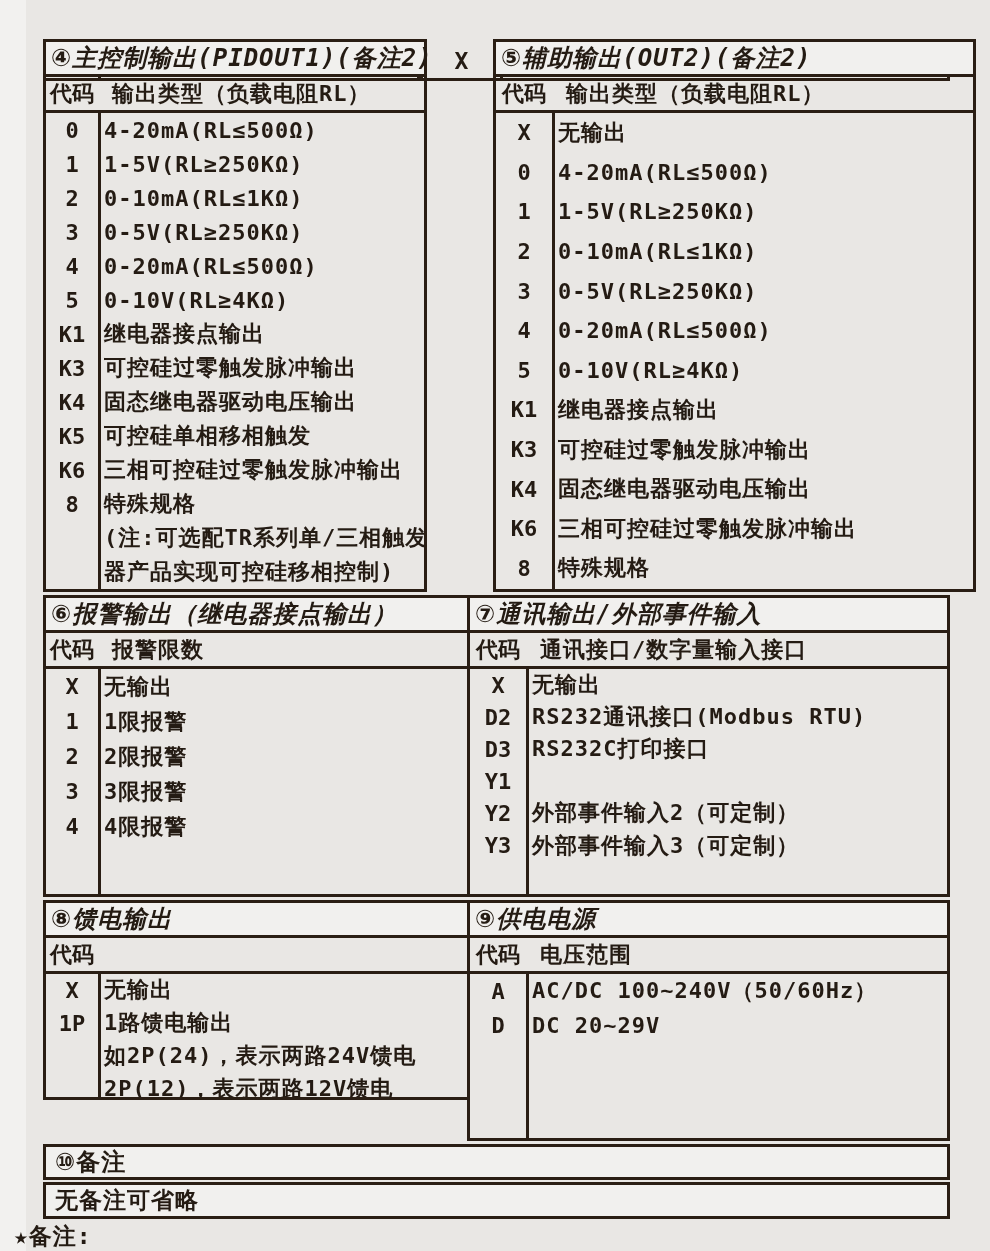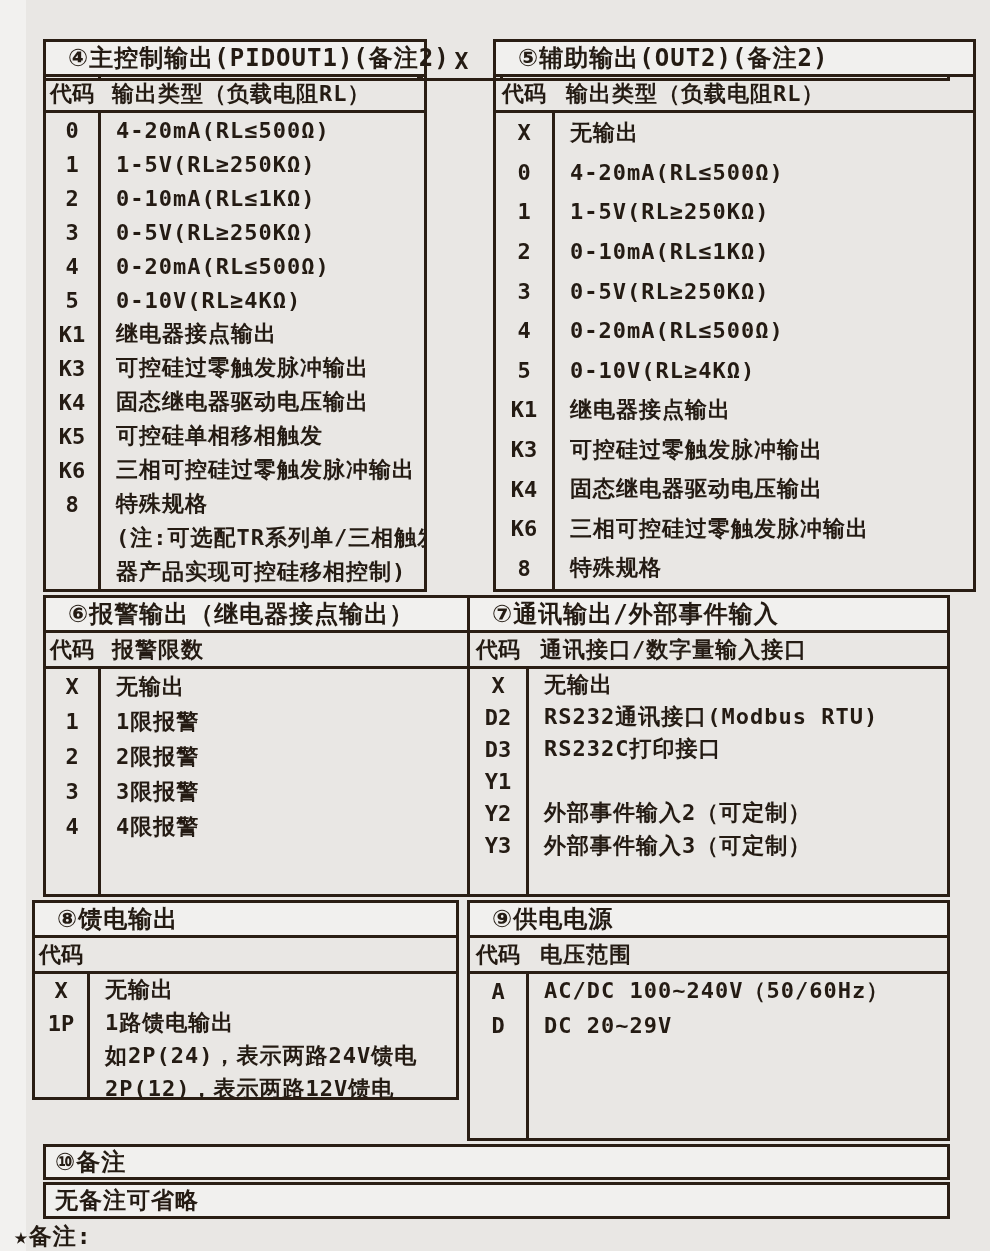--- a/index.html
+++ b/index.html
@@ -17,30 +17,30 @@
     font-weight:bold;
   }
   .edge-strip{position:absolute;left:0;top:0;width:26px;height:100%;background:#f2f1ef;}
   .box{position:absolute;box-sizing:border-box;border:3px solid var(--bc);}
   .toprow{display:flex;align-items:stretch;border-top:none;font-size:23px;margin-top:44px;}
   .toprow .code{display:flex;align-items:center;justify-content:center;
       border-right:3px solid var(--bc);flex:0 0 auto;}
   .toprow .lbl{display:flex;align-items:center;padding-left:11px;letter-spacing:1px;white-space:nowrap;}
   .section{display:flex;flex-direction:column;}
   .band{height:32px;flex:0 0 32px;background:var(--band);border-bottom:3px solid var(--bc);
-      display:flex;align-items:center;padding-left:22px;font-size:24px;letter-spacing:1px;white-space:nowrap;}
+      display:flex;align-items:center;padding-left:5px;font-size:24px;letter-spacing:1px;white-space:nowrap;font-style:italic;}
   .thead{height:33px;flex:0 0 33px;border-bottom:3px solid var(--bc);
       display:flex;align-items:center;font-size:22px;white-space:nowrap;}
   .thead .code{width:var(--cw);margin-right:3px;text-align:center;flex:0 0 var(--cw);}
   .thead .lbl{padding-left:11px;letter-spacing:1px;}
   .tbody{position:relative;flex:1 1 auto;font-size:22px;overflow:hidden;}
   .vdiv{position:absolute;left:var(--cw);top:-36px;bottom:0;width:3px;background:var(--bc);}
   .tr{display:flex;align-items:center;height:var(--lh);white-space:nowrap;}
   .tr .code{width:var(--cw);margin-right:3px;text-align:center;flex:0 0 var(--cw);}
-  .tr .lbl{padding-left:3px;letter-spacing:1px;margin-left:12px;}
+  .tr .lbl{padding-left:3px;letter-spacing:1px;}
   .wideband{display:flex;align-items:center;padding-left:9px;background:var(--band);
       font-size:24px;letter-spacing:1px;}
   .footer-note{position:absolute;left:14px;top:1221px;font-size:23px;letter-spacing:1px;text-align:right;}
 </style>
 </head>
 <body>
 
 <div id="page">
   <div class="edge-strip"></div>
 
@@ -238,21 +238,21 @@
           <div class="code">Y2</div>
           <div class="lbl">外部事件输入2（可定制）</div>
         </div>
         <div class="tr">
           <div class="code">Y3</div>
           <div class="lbl">外部事件输入3（可定制）</div>
         </div>
       </div>
   </div>
 
-  <div class="box section" style="left:32px;top:900px;width:427px;height:200px;--cw:52px">
+  <div class="box section" style="left:43px;top:900px;width:427px;height:200px;--cw:52px">
     <div class="band">⑧馈电输出</div>
     <div class="thead">
       <div class="code">代码</div>
     </div>
     <div class="tbody" style="--lh:32.8px">
       <div class="vdiv"></div>
     <div class="tr">
           <div class="code">X</div>
           <div class="lbl">无输出</div>
         </div>

